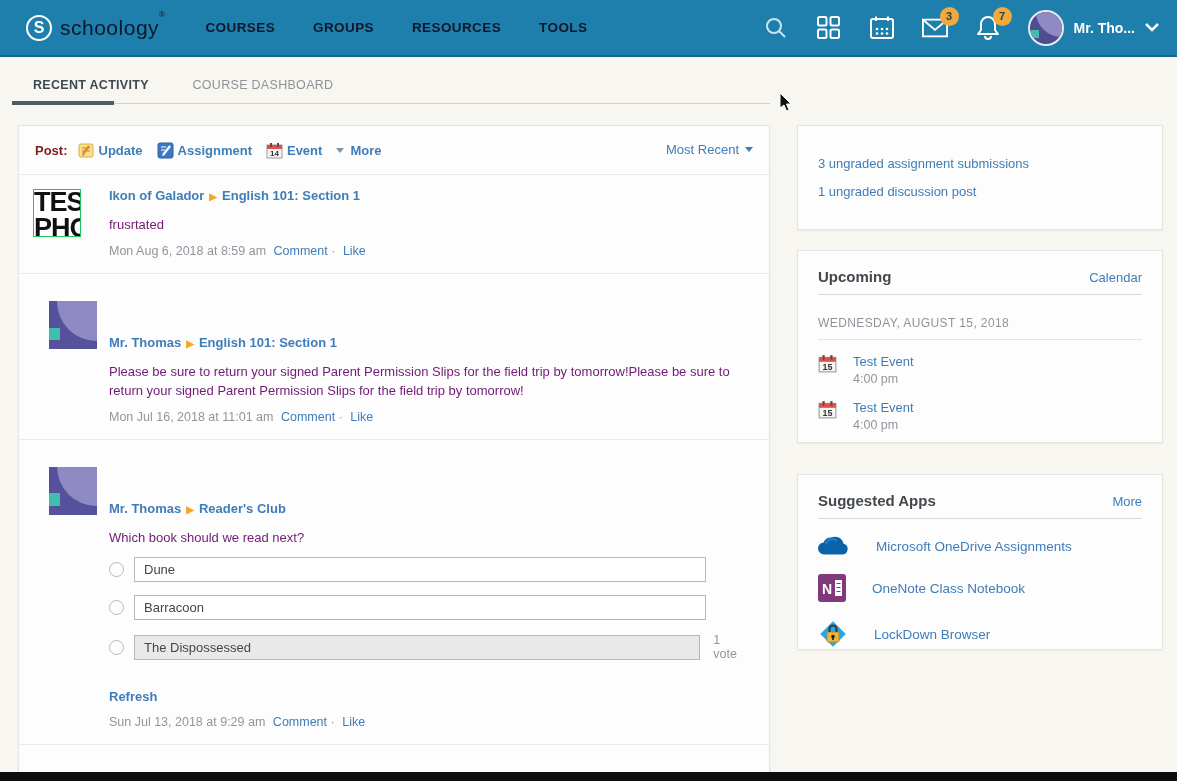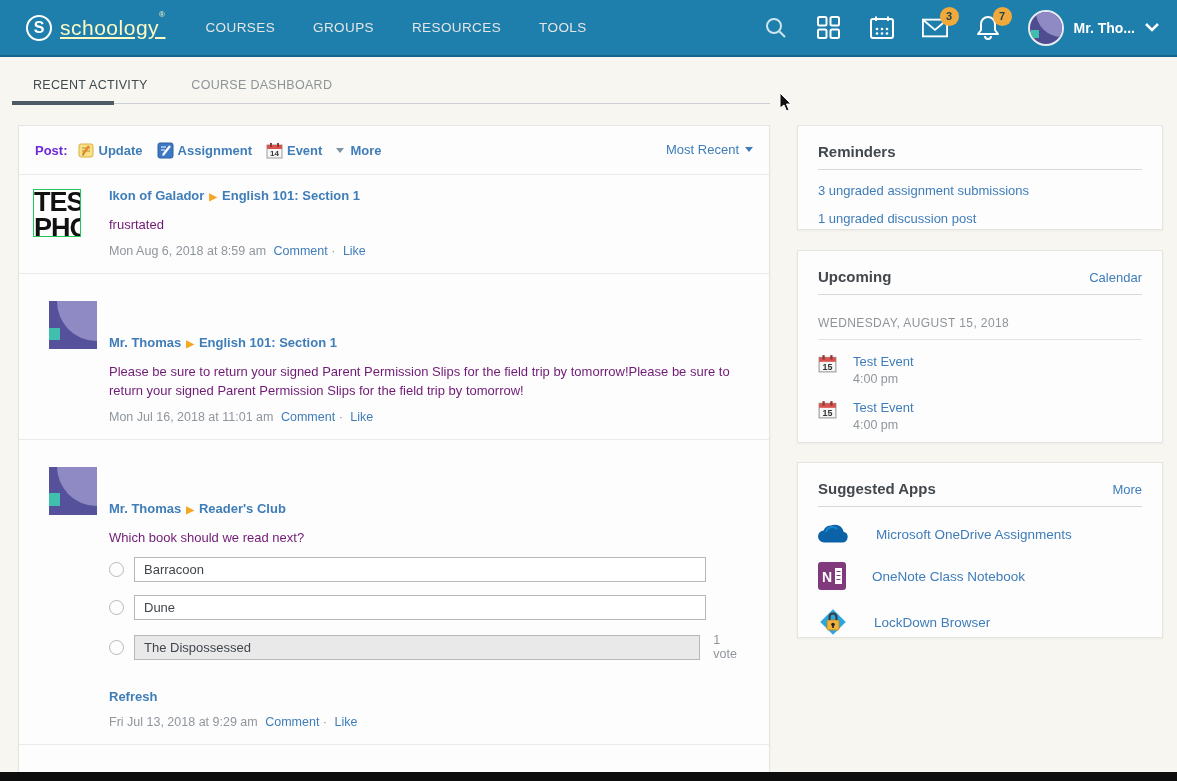--- a/index.html
+++ b/index.html
@@ -17,44 +17,44 @@
   .header {
     height:57px; background:#1e7fac; border-bottom:2px solid #14648c;
     display:flex; align-items:center; padding:0 18px 0 26px; color:#fff;
   }
   .logo { display:flex; align-items:center; gap:8px; }
   .logo-s {
     width:26px; height:26px; border:2px solid #fff; border-radius:50%;
     display:flex; align-items:center; justify-content:center;
     font-size:16px; font-weight:bold; color:#fff;
   }
-  .logo-word { font-size:21px; font-weight:400; letter-spacing:.5px; color:#fef9c3;text-decoration:underline; }
+  .logo-word { font-size:21px; font-weight:400; letter-spacing:.5px; color:#0f172a; }
   .logo-tm { font-size:8px; vertical-align:top; position:relative; top:-6px; }
   .nav { display:flex; margin-left:40px; gap:38px; }
-  .nav a { color:#e5e5e5; font-size:13.5px; font-weight:normal; letter-spacing:.4px; }
+  .nav a { color:#0f172a; font-size:13.5px; font-weight:bold; letter-spacing:.4px; }
   .header-right { margin-left:auto; display:flex; align-items:center; gap:27px; }
   .hicon { position:relative; width:26px; height:26px; display:flex; align-items:center; justify-content:center; cursor:pointer; }
   .badge {
     position:absolute; top:-8px; right:-11px; min-width:19px; height:19px;
     background:#f2a93b; color:#1d4254; border-radius:50%;
     font-size:11px; font-weight:bold; display:flex; align-items:center; justify-content:center;
   }
   .user { display:flex; align-items:center; gap:10px; cursor:pointer; }
   .navatar {
     width:36px; height:36px; border-radius:50%; border:2px solid #e8ecf0;
     position:relative; overflow:hidden; background:#4f4c90;
   }
   .navatar::before { content:""; position:absolute; width:160%; height:160%; border-radius:50%; background:#8f8ac4; right:-80%; top:-80%; }
   .navatar::after { content:""; position:absolute; width:24%; height:26%; background:#41bfae; left:6%; top:58%; }
   .user-name { font-size:14px; font-weight:bold; color:#fff; }
 
   
   .tabbar { padding:20px 0 0 33px; }
   .tab { display:inline-block; margin-right:40px; font-size:12.5px; letter-spacing:.3px; cursor:pointer; }
-  .tab.active { color:#3f4950; font-weight:normal; }
+  .tab.active { color:#3f4950; font-weight:bold; }
   .tab.inactive { color:#8d9499; }
   .tabline { position:relative; height:5px; margin-top:9px; }
   .tabline-rest { position:absolute; left:12px; width:758px; height:1px; top:2px; background:#ccd0d3; }
   .tabline-active { position:absolute; left:12px; width:102px; height:4px; top:0; background:#4e5a64; }
 
   
   .feed-card {
     position:absolute; left:18px; top:125px; width:752px; height:648px;
     background:#fdfdfe; border:1px solid #e5e4e0; box-shadow:0 1px 2px rgba(0,0,0,.05);
     overflow:hidden;
@@ -63,21 +63,21 @@
     position:absolute; left:797px; width:366px;
     background:#fdfdfe; border:1px solid #e5e4e0; box-shadow:0 1px 2px rgba(0,0,0,.05);
     padding:17px 20px; overflow:hidden;
   }
   .side-head { display:flex; align-items:baseline; border-bottom:1px solid #d6d9db; padding-bottom:9px; }
   .side-title { font-size:15px; font-weight:bold; color:#43484d; }
   .side-link { margin-left:auto; font-size:13px; }
 
   
   .postbar { display:flex; align-items:center; padding:16px 16px 15px; position:relative; }
-  .postbar-label { font-weight:bold; color:#6d28d9; margin-right:10px; }
+  .postbar-label { font-weight:bold; color:#7f1d1d; margin-right:10px; }
   .post-action { display:flex; align-items:center; gap:4px; margin-right:14px; font-weight:bold; }
   .caret { width:0; height:0; border-left:4px solid transparent; border-right:4px solid transparent; border-top:5px solid #7d94a5; display:inline-block; }
   .caret.blue { border-top-color:#3f7db9; }
   .more-group { display:flex; align-items:center; gap:6px; font-weight:bold; }
   .sortsel { position:absolute; right:16px; top:16px; display:flex; align-items:center; gap:6px;margin-left:33px; }
 
   
   .post { border-top:1px solid #eceae7; padding:13px 16px 15px; position:relative; }
   .pavatar { position:absolute; left:14px; top:14px; width:48px; height:48px; overflow:hidden; }
   .post-main { margin-left:74px; margin-right:6px; }
@@ -279,56 +279,53 @@
   <div class="post">
     <div class="pavatar avatar-thomas"></div>
     <div class="post-main">
       <div class="post-head">
         <a>Mr. Thomas</a><span class="bc-arrow">▶</span><a>Reader's Club</a>
       </div>
       <div class="post-body">Which book should we read next?</div>
       <div class="poll">
         <div class="poll-row">
           <span class="radio"></span>
-          <span class="poll-box">Barracoon</span>
+          <span class="poll-box">Dune</span>
         </div>
         <div class="poll-row">
           <span class="radio"></span>
-          <span class="poll-box">Dune</span>
+          <span class="poll-box">Barracoon</span>
         </div>
         <div class="poll-row">
           <span class="radio"></span>
           <span class="poll-box voted">The Dispossessed</span>
           <span class="poll-votes">1 vote</span>
         </div>
         <a class="poll-refresh">Refresh</a>
       </div>
       <div class="post-meta">
-        <span>Fri Jul 13, 2018 at 9:29 am</span>
+        <span>Sun Jul 13, 2018 at 9:29 am</span>
         <a class="link">Comment</a>
         <span>·</span>
         <a class="link">Like</a>
       </div>
     </div>
   </div>
 
   <div class="post">
     <div class="pavatar avatar-herbert">
       <span class="h-pill"></span>
         <span class="h-dot"></span>
         <span class="h-bar"></span>
     </div>
 
   </div>
 </div>
 
 <div class="side-card" style="top:125px; height:105px;">
-  <div class="side-head">
-      <span class="side-title">Reminders</span>
-    </div>
   <a class="rem-link">3 ungraded assignment submissions</a>
   <a class="rem-link">1 ungraded discussion post</a>
 </div>
 
 <div class="side-card" style="top:250px; height:193px;">
   <div class="side-head">
     <span class="side-title">Upcoming</span>
     <a class="side-link">Calendar</a>
   </div>
   <div class="up-date">WEDNESDAY, AUGUST 15, 2018</div>
@@ -353,21 +350,21 @@
         <rect x="11" y="1" width="2" height="4" fill="#8c3a34"></rect>
         <text x="8.5" y="14" font-size="8" font-weight="bold" text-anchor="middle" fill="#333">15</text>
       </svg>
     <span class="event-texts">
       <a class="t">Test Event</a>
       <span class="tm">4:00 pm</span>
     </span>
   </div>
 </div>
 
-<div class="side-card" style="top:462px; height:176px;">
+<div class="side-card" style="top:474px; height:176px;">
   <div class="side-head">
     <span class="side-title">Suggested Apps</span>
     <a class="side-link">More</a>
   </div>
   <div class="app-row">
     <svg width="32" height="21" viewBox="0 0 32 21">
         <path d="M13 1.5a8 8 0 0 0-7.4 5A6 6 0 0 0 6.5 18.5h17.5a5.5 5.5 0 0 0 1.6-10.8A9 9 0 0 0 13 1.5z" fill="#0c62a6"></path>
         <path d="M8 8a6.5 6.5 0 0 1 11-3" fill="none" stroke="#1b82cc" stroke-width="2"></path>
       </svg>
     <a class="app-label">Microsoft OneDrive Assignments</a>

